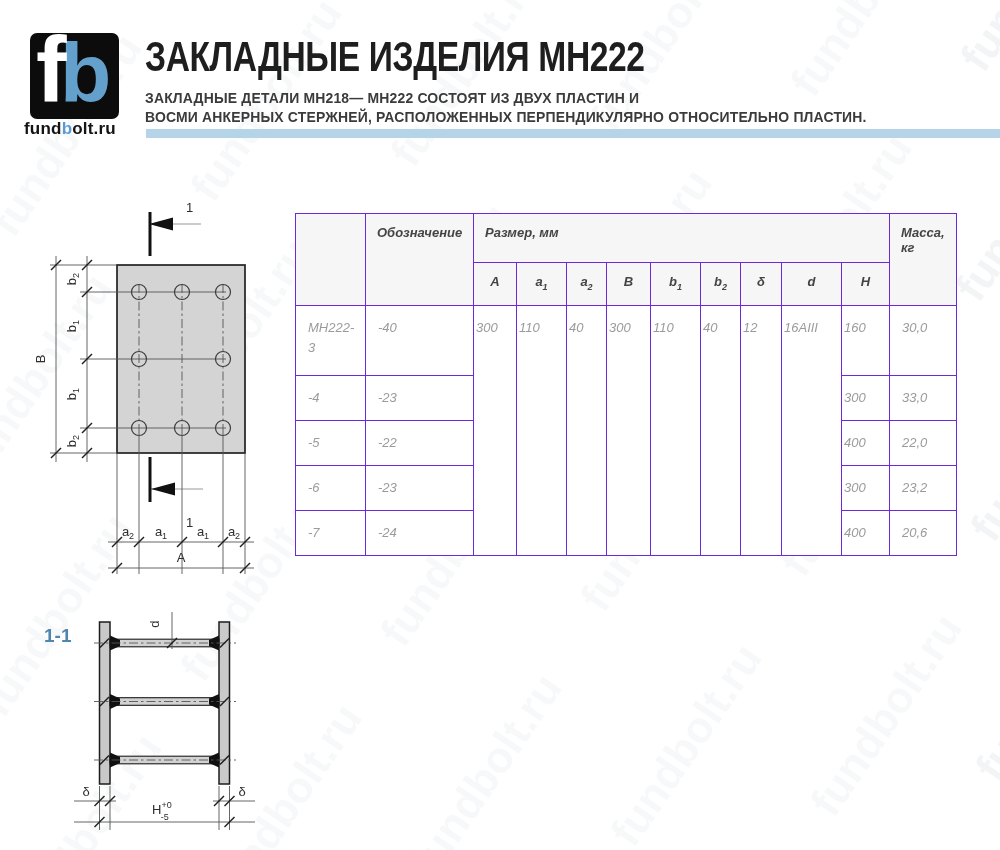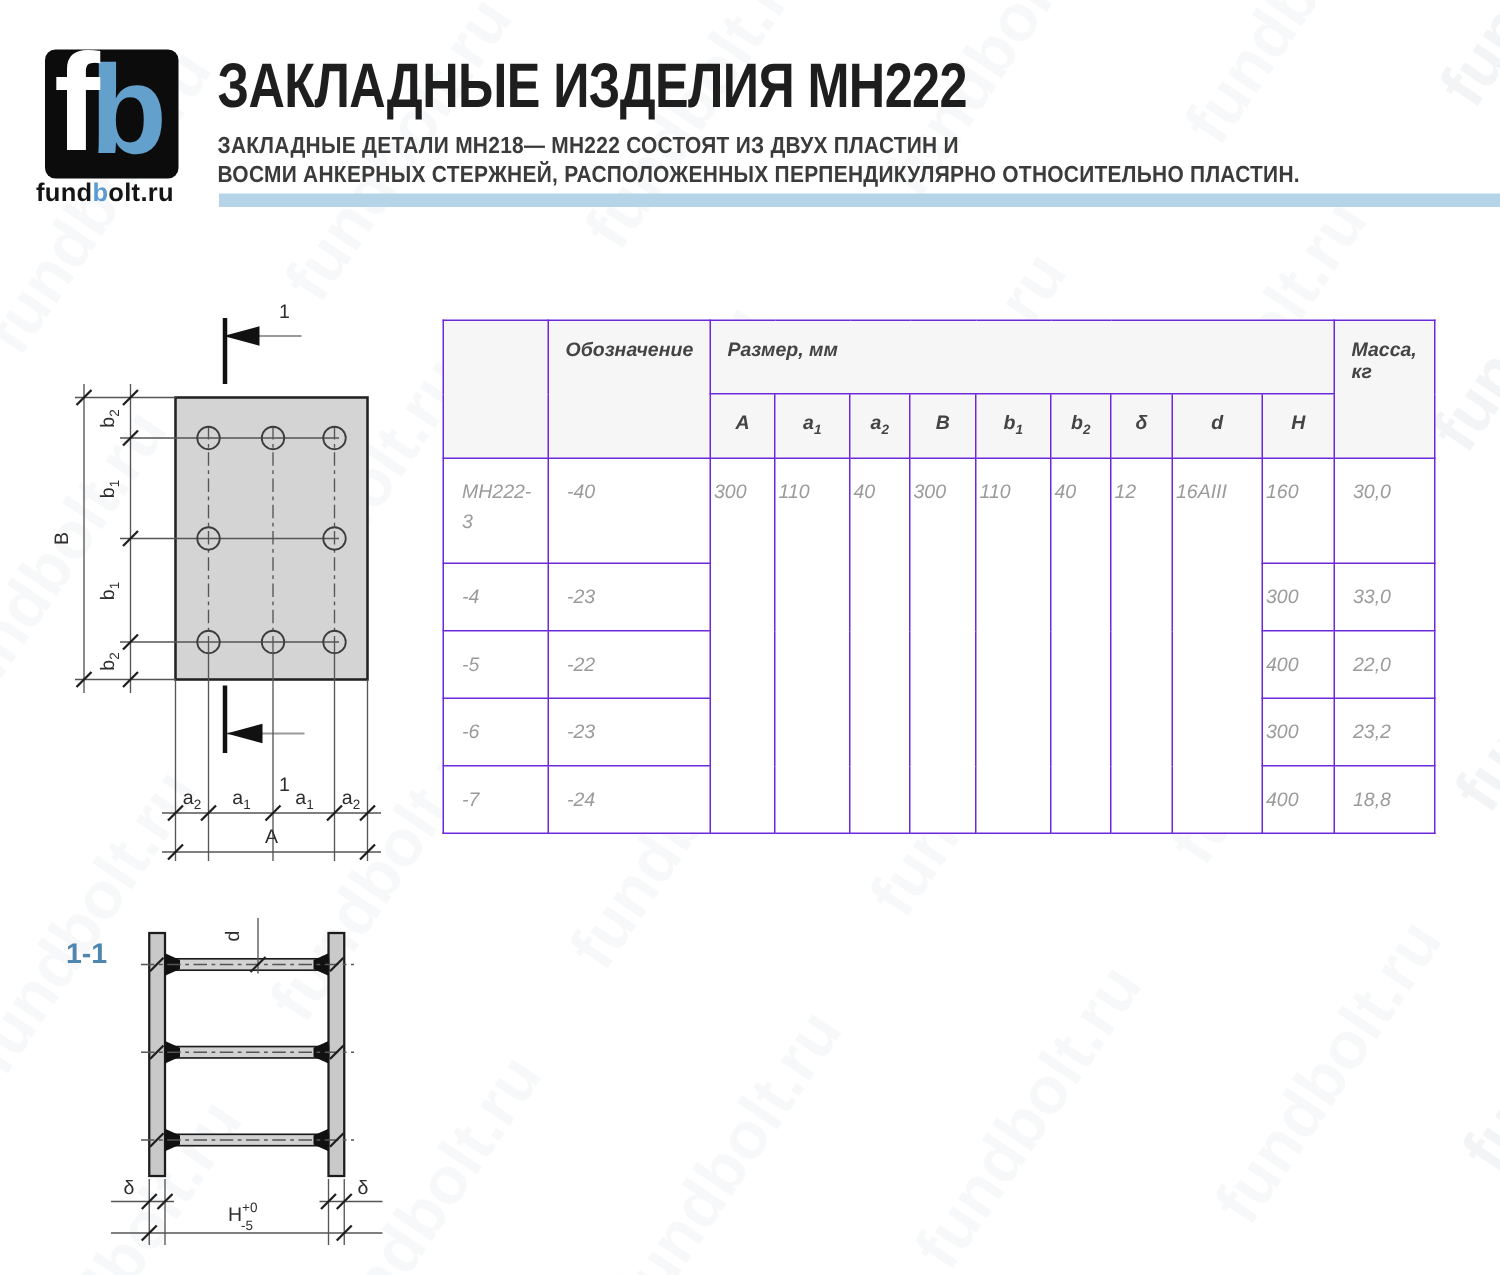--- a/index.html
+++ b/index.html
@@ -291,19 +291,19 @@
         <tr style="height:45px">
           <td>-6</td>
           <td>-23</td>
           <td class="ctr">300</td>
           <td>23,2</td>
         </tr>
         <tr style="height:45px">
           <td>-7</td>
           <td>-24</td>
           <td class="ctr">400</td>
-          <td>18,8</td>
+          <td>20,6</td>
         </tr>
       </tbody>
     </table>
   </div>
 
 </div>
 
 </body></html>

